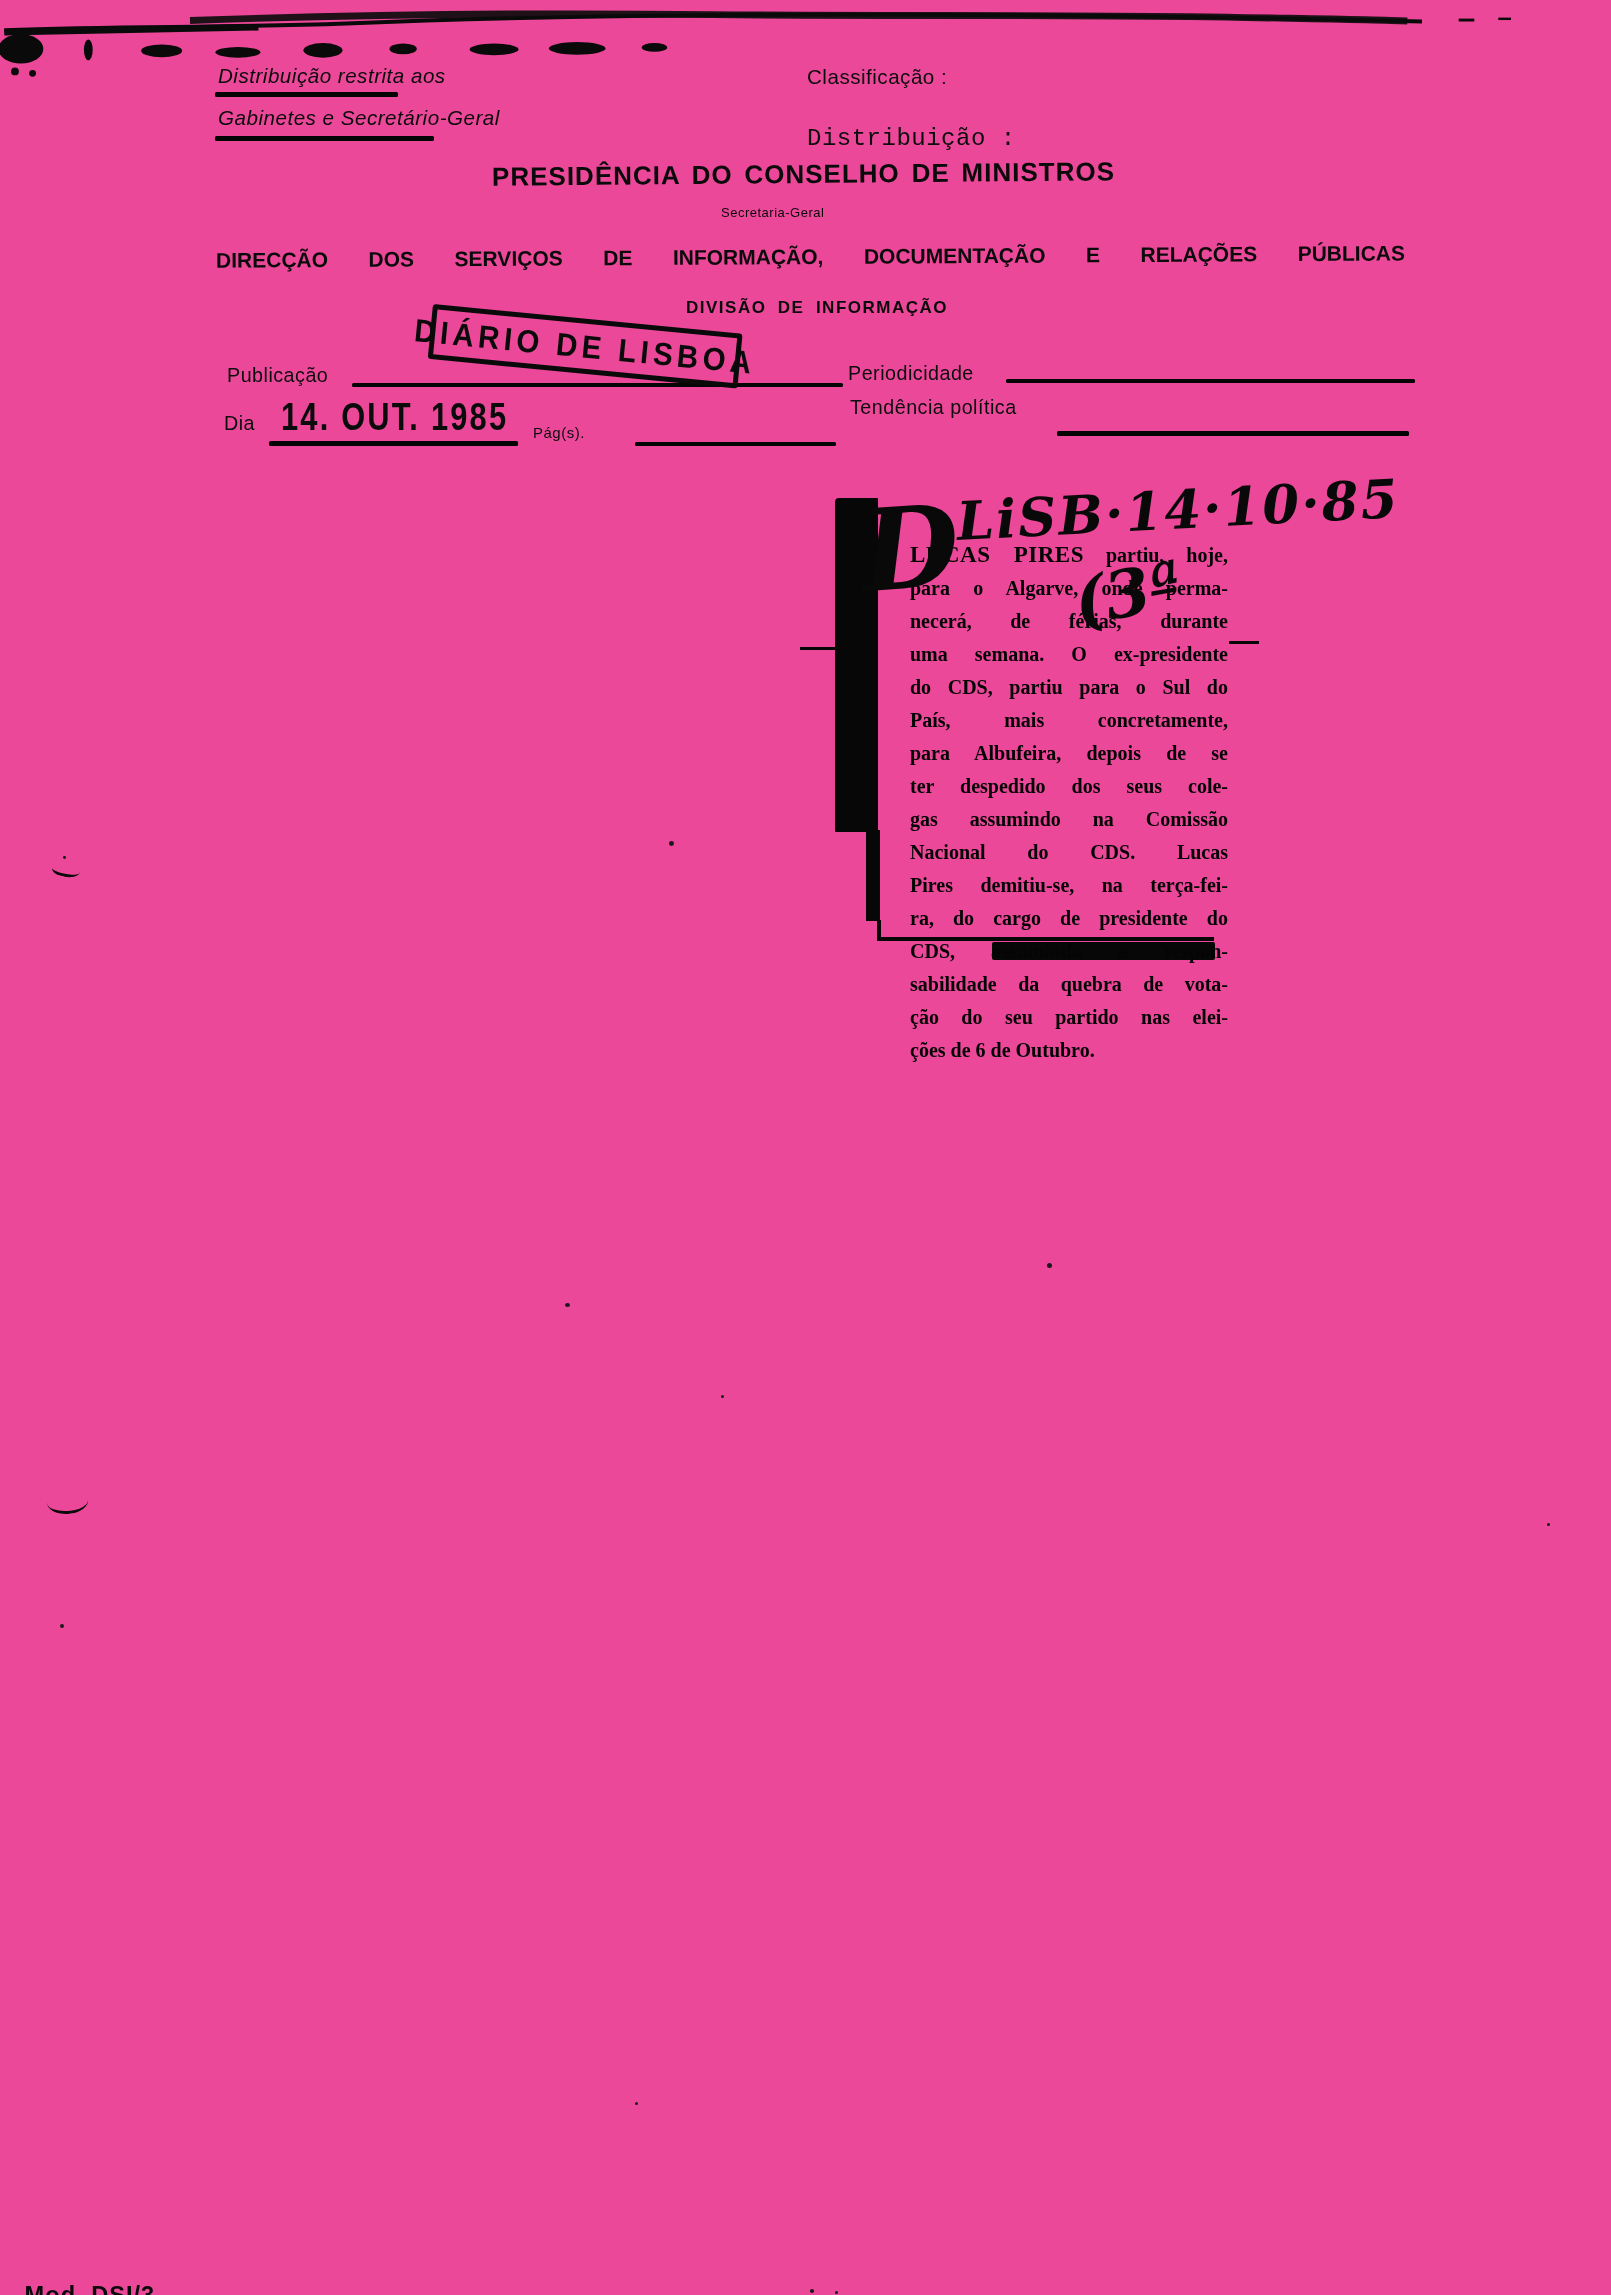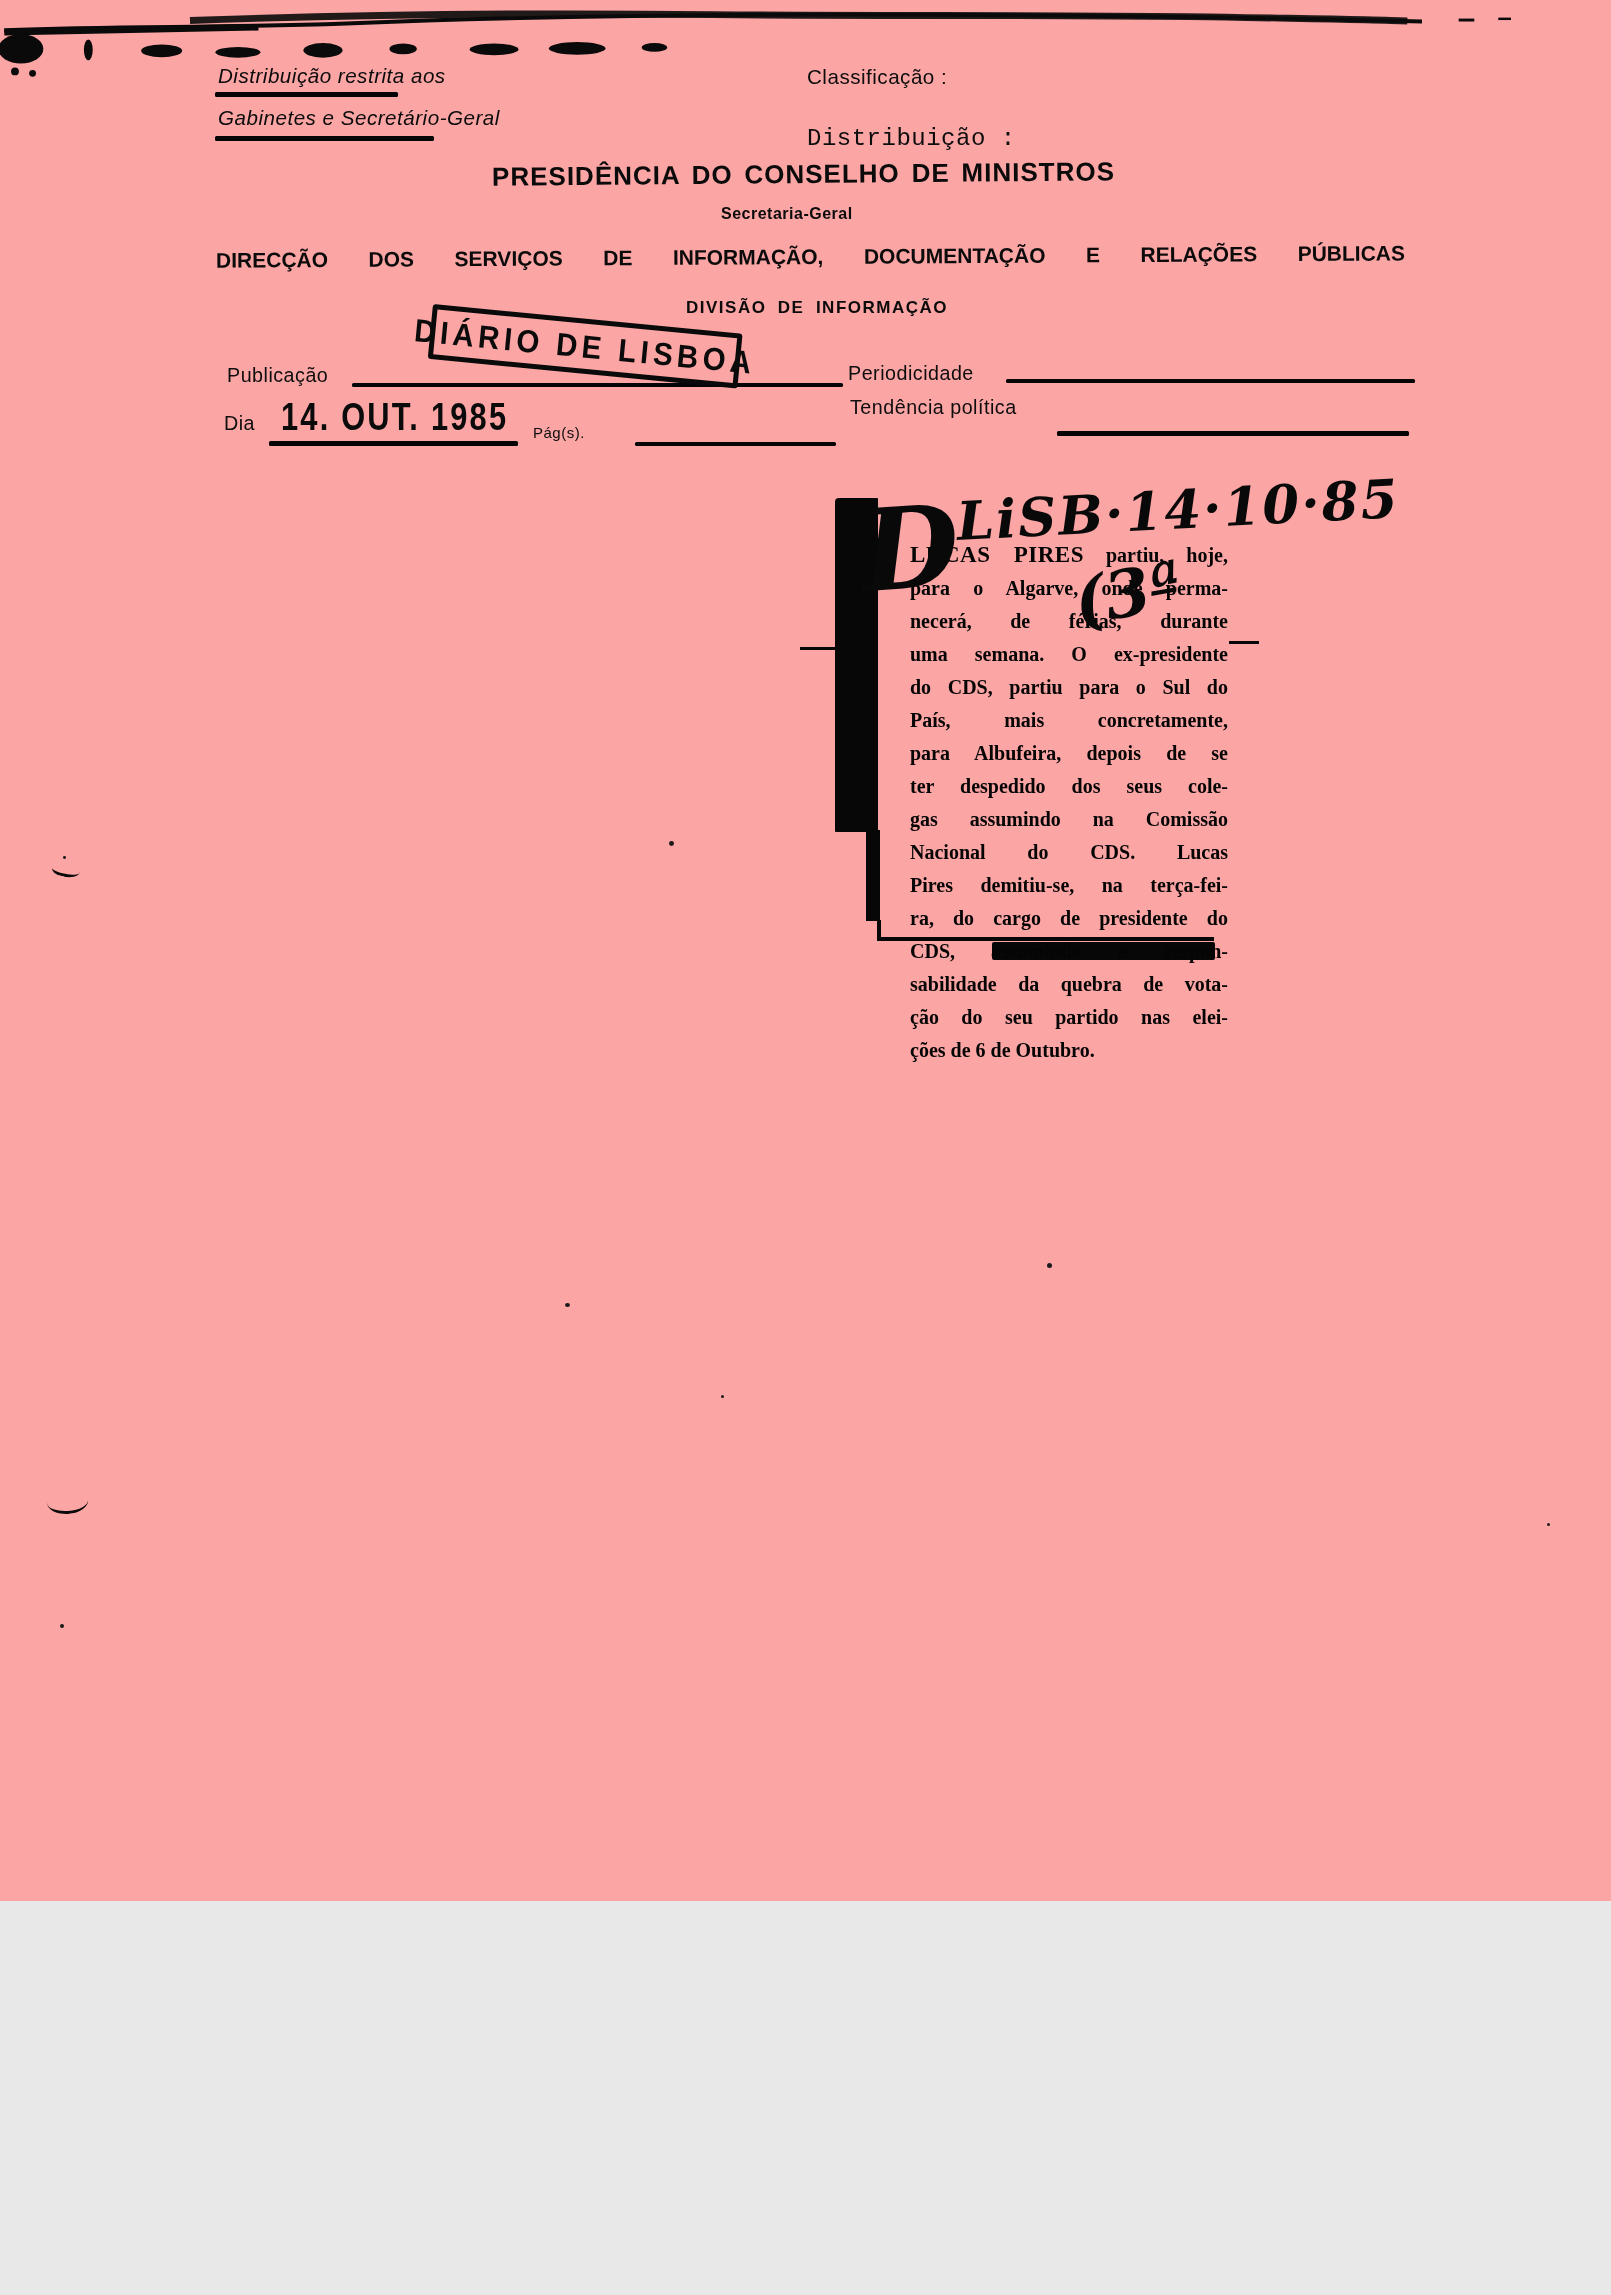--- a/index.html
+++ b/index.html
@@ -1,16 +1,16 @@
 <!DOCTYPE html>
 <html style="font-size:7.9px"><head>
 <meta charset="utf-8">
 <style>
   html,body{margin:0;padding:0;background:#e8e8e8;}
-  #page{position:relative;width:1612px;height:1901px;background:#fca5a5;overflow:hidden;
+  #page{position:relative;width:1612px;height:2295px;background:#ec4899;overflow:hidden;
         font-family:"Liberation Sans",sans-serif;color:#0b0b0b;}
   .abs{position:absolute;}
   .lbl{font-size:19.7px;color:#0d0d0d;letter-spacing:0.5px;white-space:nowrap;}
   .lbl-i{font-style:italic;font-size:20.6px;letter-spacing:0.5px;white-space:nowrap;}
   .ul{background:#050505;border-radius:1.5px;}
   .just{text-align:justify;text-align-last:justify;}
   .title{font-weight:700;font-size:26px;letter-spacing:1px;white-space:nowrap;}
   .dept{font-weight:700;font-size:21px;}
   .divl{font-weight:700;font-size:17px;letter-spacing:1.5px;}
   .stamp-box{border:5.4px solid #0a0a0a;border-radius:2.9px;display:flex;align-items:center;justify-content:center;
@@ -54,21 +54,21 @@
 
   <div class="abs lbl-i" style="left:218px;top:64px;">Distribuição restrita aos</div>
   <div class="abs ul" style="left:215px;top:92px;width:183px;height:4.9px;"></div>
   <div class="abs lbl-i" style="left:218px;top:106px;text-align:right;">Gabinetes e Secretário-Geral</div>
   <div class="abs ul" style="left:215px;top:136px;width:219px;height:5.4px;"></div>
 
   <div class="abs lbl" style="left:807px;top:65px;font-size:20.6px;">Classificação :</div>
   <div class="abs lbl" style="left:807px;top:125px;font-size:24px;font-family:Liberation Mono, monospace;">Distribuição :</div>
 
   <div class="abs title just" style="left:492px;top:159px;width:623px;transform:rotate(-0.5deg);">PRESIDÊNCIA DO CONSELHO DE MINISTROS</div>
-  <div class="abs" style="left:721px;top:205px;font-weight:700;font-size:16px;letter-spacing:0.5px;">Secretaria-Geral</div>
+  <div class="abs" style="left:721px;top:205px;font-weight:400;font-size:13px;letter-spacing:0.5px;">Secretaria-Geral</div>
   <div class="abs dept just" style="left:216px;top:245px;width:1189px;transform:rotate(-0.35deg);">DIRECÇÃO DOS SERVIÇOS DE INFORMAÇÃO, DOCUMENTAÇÃO E RELAÇÕES PÚBLICAS</div>
   <div class="abs divl just" style="left:686px;top:298px;width:262px;">DIVISÃO DE INFORMAÇÃO</div>
 
   <div class="abs lbl" style="left:227px;top:364px;">Publicação</div>
   <div class="abs ul" style="left:352px;top:383px;width:491px;height:4.4px;"></div>
   <div class="abs lbl" style="left:848px;top:362px;text-align:right;">Periodicidade</div>
   <div class="abs ul" style="left:1006px;top:379px;width:409px;height:4.4px;"></div>
 
   <div class="abs stamp-box" style="left:433px;top:304px;width:301px;height:45px;">
     <span class="stamp-text">DIÁRIO DE LISBOA</span>

